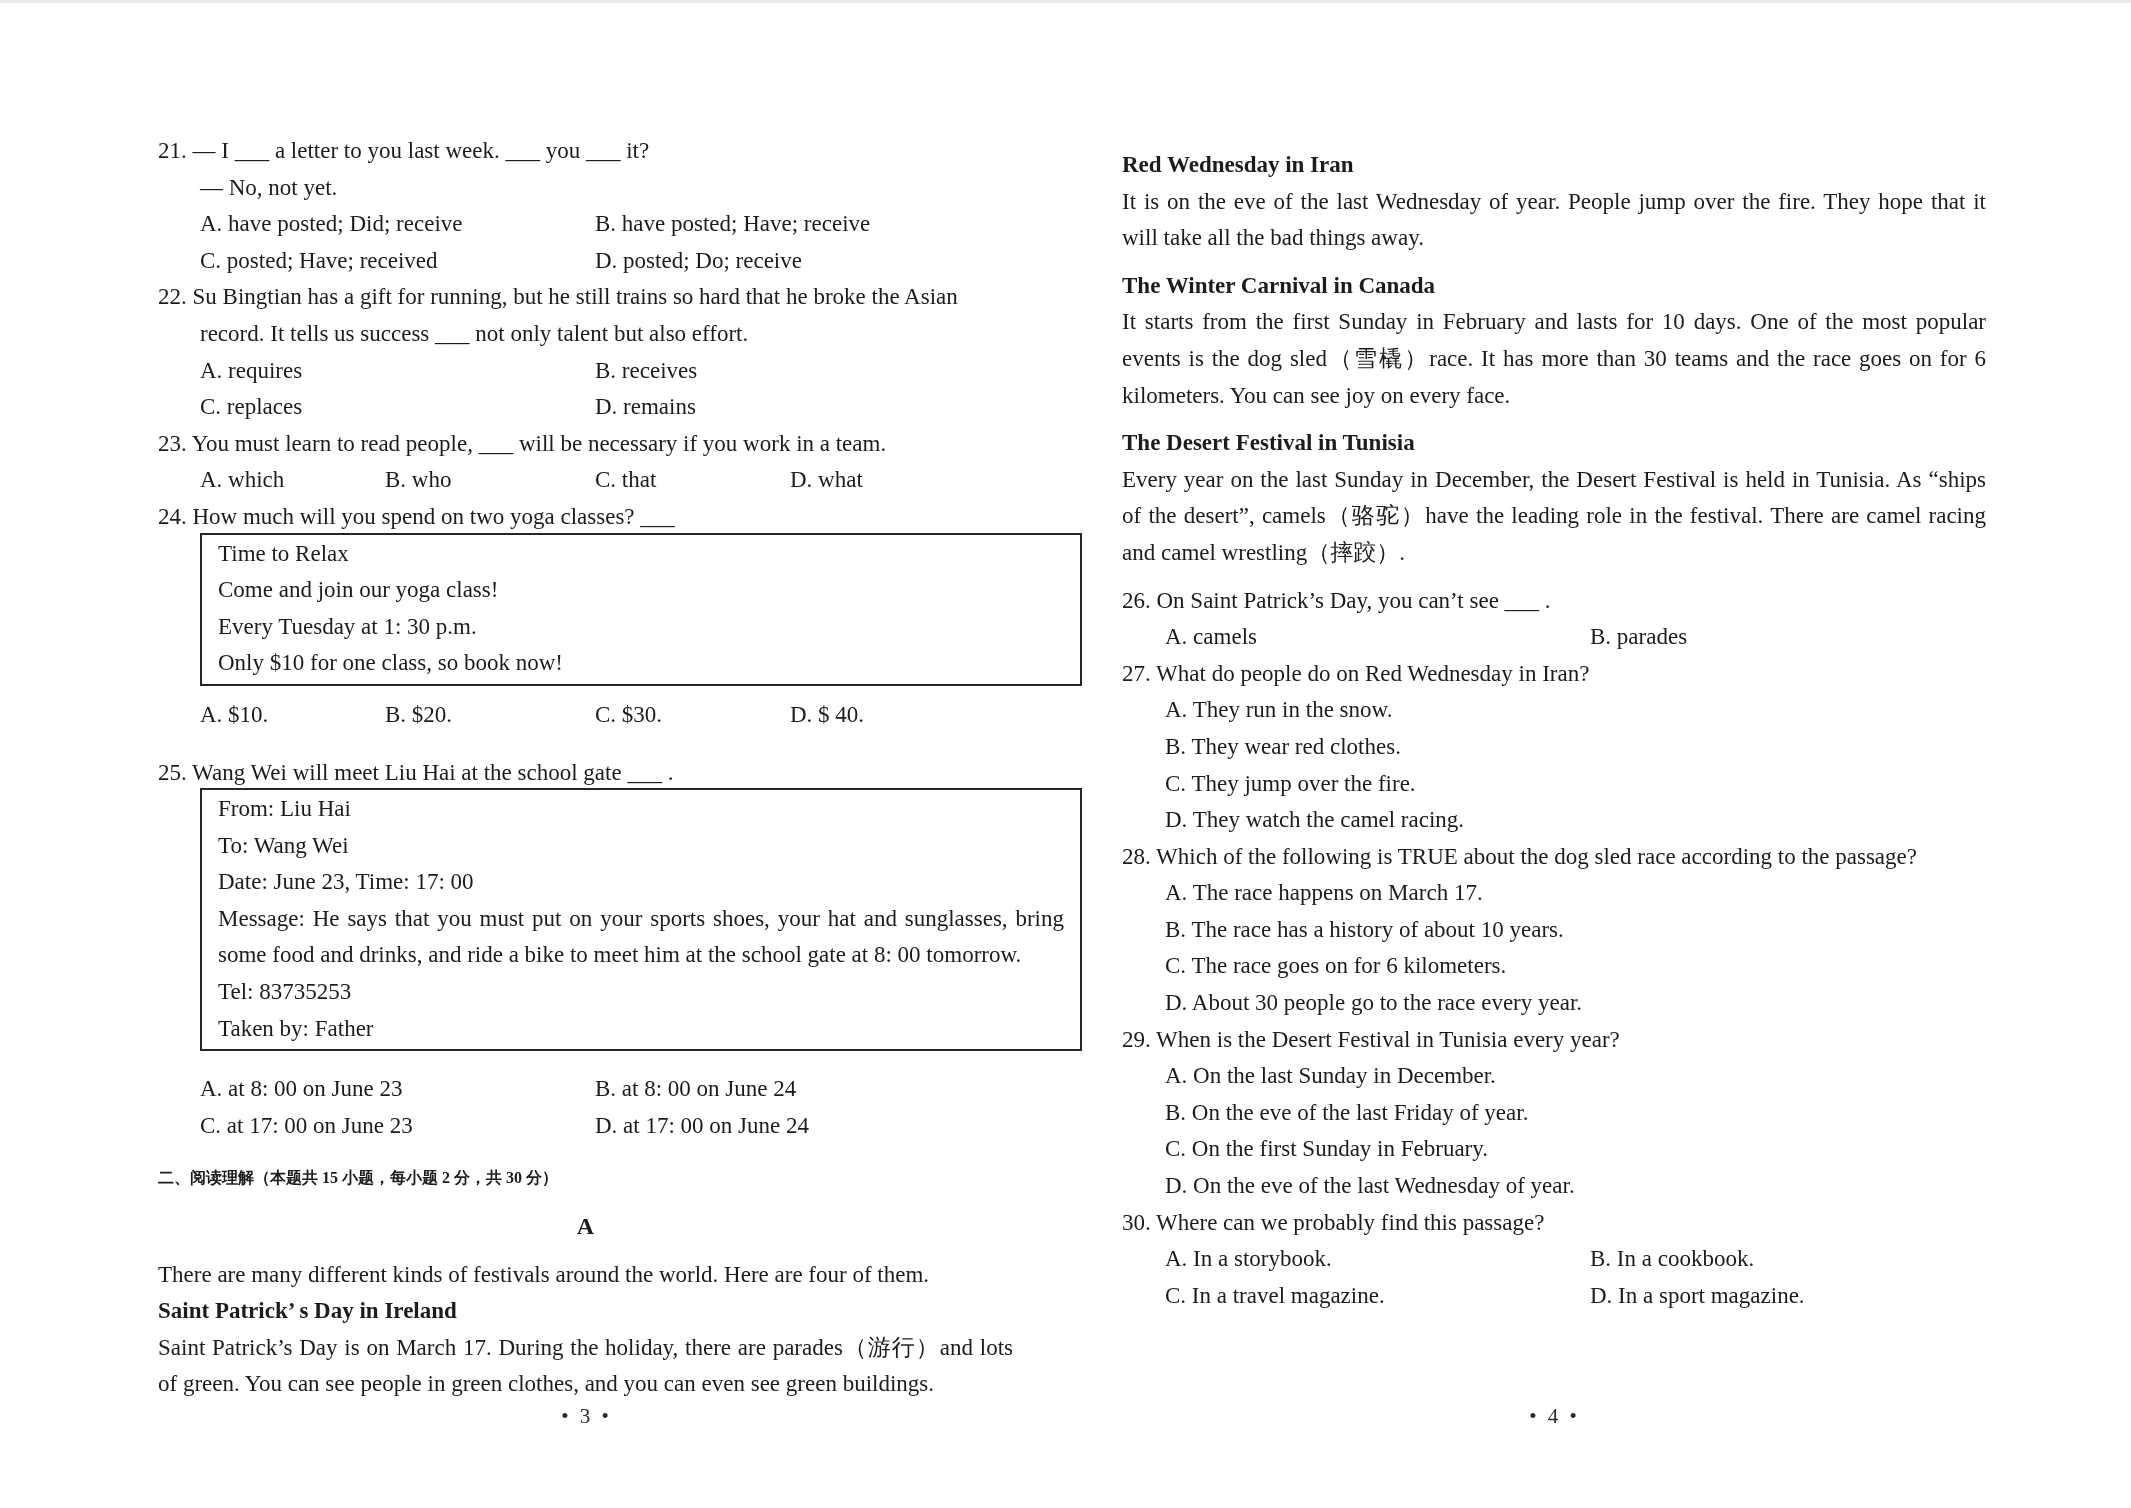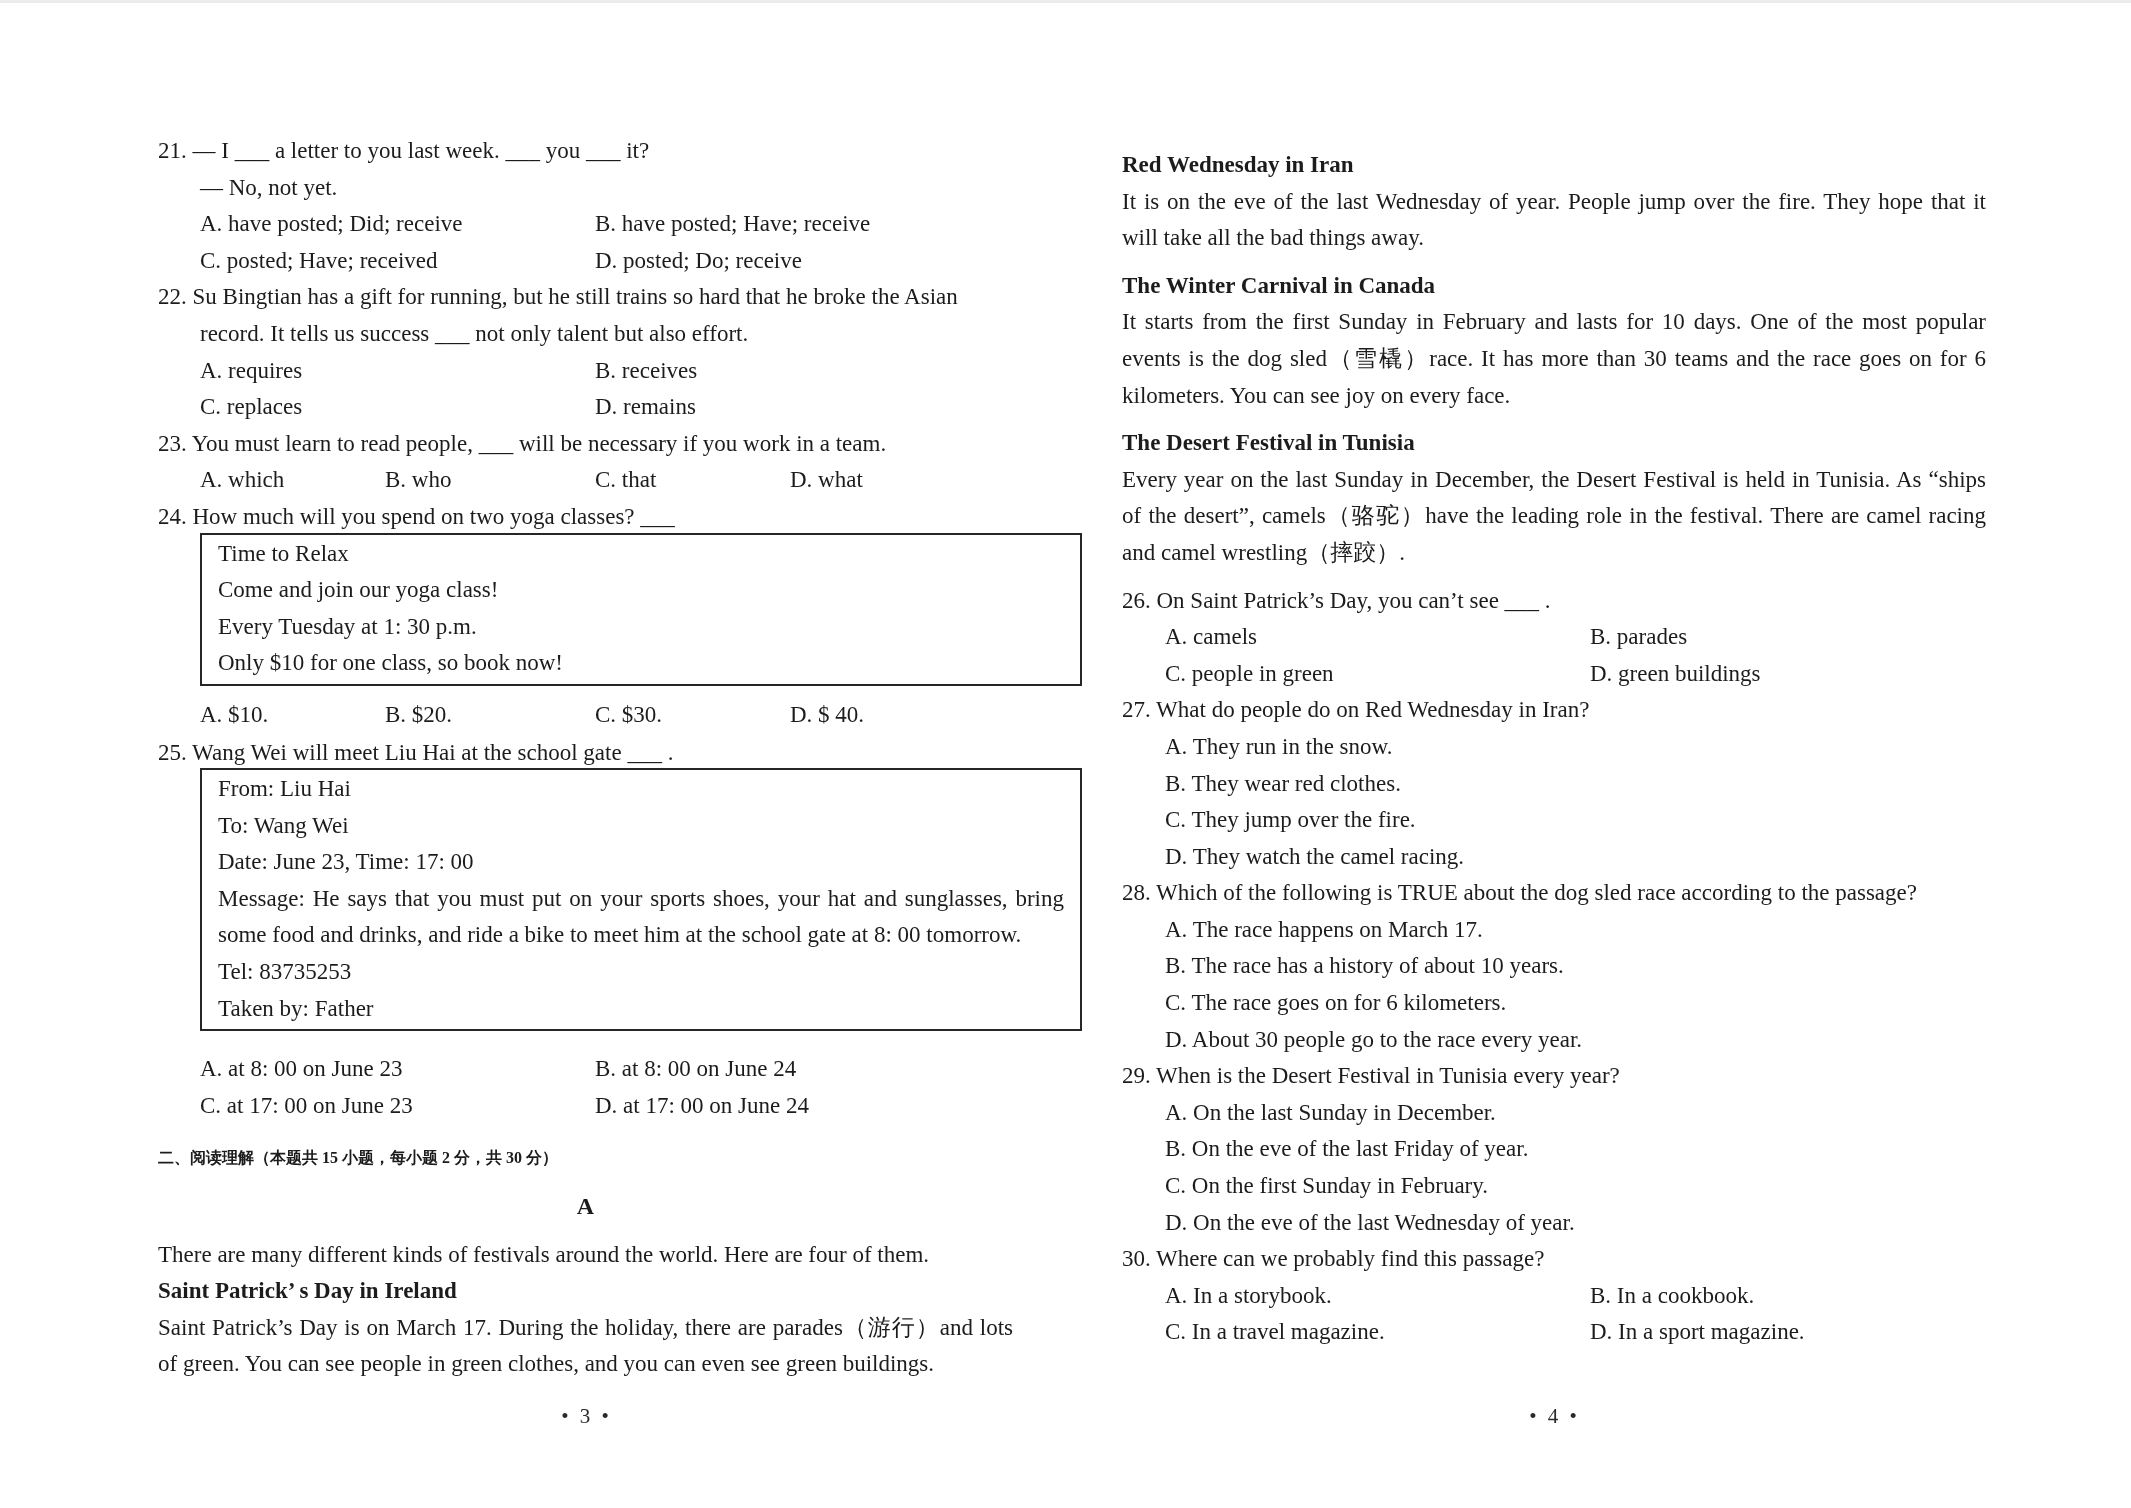--- a/index.html
+++ b/index.html
@@ -20,21 +20,21 @@
   .opt{position:absolute;top:0;white-space:nowrap;}
   .o1{left:42px;} .o2{left:437px;}
   .c1{left:42px;} .c2{left:227px;} .c3{left:437px;} .c4{left:632px;}
   .r1{left:43px;} .r2{left:468px;}
   .stack{padding-left:43px;}
   .notice{
     box-sizing:border-box;border:2px solid #262626;
     margin:-3px 0 11px 42px;padding:1px 16px 2px 16px;width:882px;
   }
   .notice .msg{text-align:justify;}
-  .mt5{margin-top:1px;}
+  .mt5{margin-top:21px;}
   .mt11{margin-top:11px;}
   .mt12{margin-top:12px;}
   .mb20{margin-bottom:20px;}
   .b{font-weight:700;}
   .section-heading{font-weight:700;font-size:16px;margin-top:16px;}
   .passage-label{text-align:center;font-weight:700;margin-top:11px;font-size:24px;}
   .para{text-align:justify;}
   .footer{position:absolute;top:1398px;width:220px;text-align:center;font-size:21px;word-spacing:6px;color:#2a2a2a;}
   .footer-left{left:475px;}
   .footer-right{left:1443px;}
@@ -135,24 +135,20 @@
 
   <div class="b mt11">The Desert Festival in Tunisia</div>
   <div class="para">Every year on the last Sunday in December, the Desert Festival is held in Tunisia. As “ships of the desert”, camels（骆驼）have the leading role in the festival. There are camel racing and camel wrestling（摔跤）.</div>
 
   <div>
     <div class="q mt11">26. On Saint Patrick’s Day, you can’t see ___ .</div>
     <div class="optrow">
       <span class="opt r1">A. camels</span>
       <span class="opt r2">B. parades</span>
     </div>
-    <div class="optrow">
-      <span class="opt r1">C. people in green</span>
-      <span class="opt r2">D. green buildings</span>
-    </div>
   </div>
 
   <div>
     <div class="q">27. What do people do on Red Wednesday in Iran?</div>
     <div class="stack">A. They run in the snow.</div>
     <div class="stack">B. They wear red clothes.</div>
     <div class="stack">C. They jump over the fire.</div>
     <div class="stack">D. They watch the camel racing.</div>
   </div>
 

